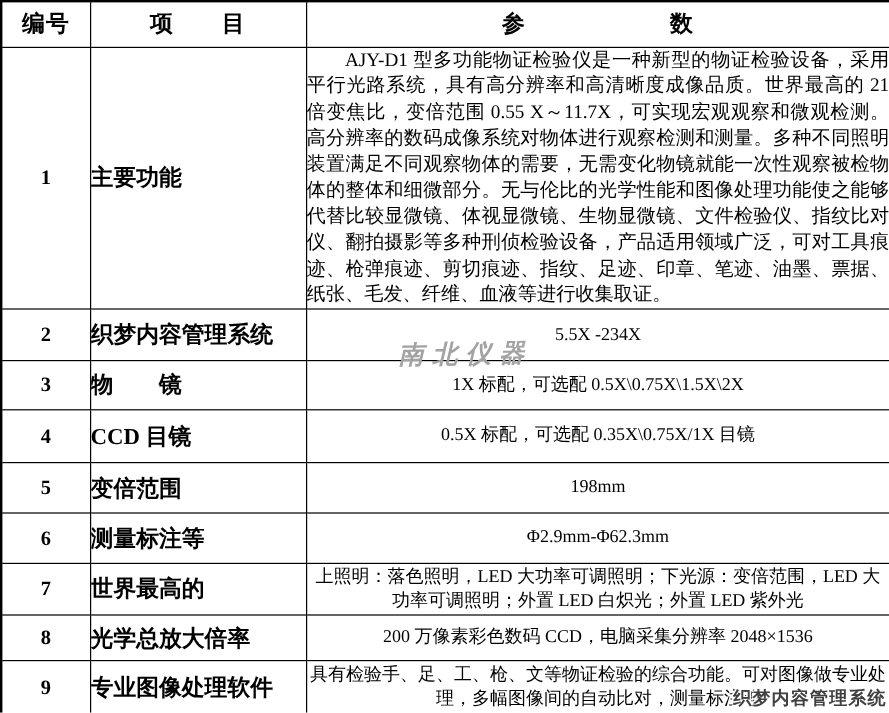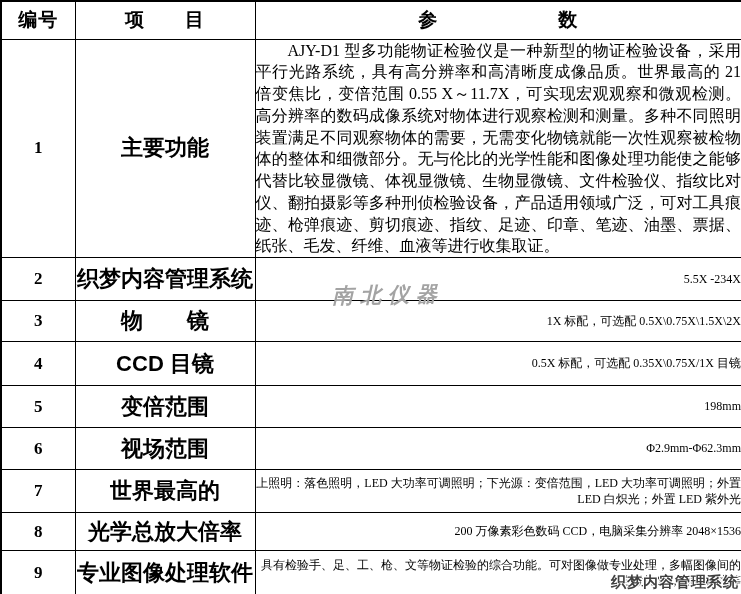--- a/index.html
+++ b/index.html
@@ -51,29 +51,29 @@
     text-align: center;
     letter-spacing: 1px;
   }
   td.cell-no {
     font-family: "Liberation Serif", serif;
     font-weight: bold;
     font-size: 17px;
     text-align: center;
   }
   td.cell-item {
-    font-family: Liberation Sans, sans-serif;
+    font-family: Liberation Serif, serif;
     font-weight: bold;
-    font-size: 22px;
-    text-align: center;
+    font-size: 19px;
+    text-align: left;
   }
   td.cell-param {
-    font-size: 12px;
+    font-size: 15px;
     line-height: 1.35;
-    text-align: right;
+    text-align: center;
     padding: 2px 8px 2px 7px;
   }
   td.cell-para {
     font-size: 16px;
     line-height: 1.36;
     text-align: justify;
     text-indent: 2em;
     padding: 3px 8px 3px 7px;
     margin-left: 24px;
   }
@@ -146,21 +146,21 @@
         <td class="cell-item">CCD 目镜</td>
         <td class="cell-param">0.5X 标配，可选配 0.35X\0.75X/1X 目镜</td>
       </tr>
       <tr class="row-5">
         <td class="cell-no">5</td>
         <td class="cell-item">变倍范围</td>
         <td class="cell-param">198mm</td>
       </tr>
       <tr class="row-6">
         <td class="cell-no">6</td>
-        <td class="cell-item">视场范围</td>
+        <td class="cell-item">测量标注等</td>
         <td class="cell-param">Φ2.9mm-Φ62.3mm</td>
       </tr>
       <tr class="row-7">
         <td class="cell-no">7</td>
         <td class="cell-item">世界最高的</td>
         <td class="cell-param">上照明：落色照明，LED 大功率可调照明；下光源：变倍范围，LED 大功率可调照明；外置 LED 白炽光；外置 LED 紫外光</td>
       </tr>
       <tr class="row-8">
         <td class="cell-no">8</td>
         <td class="cell-item">光学总放大倍率</td>

